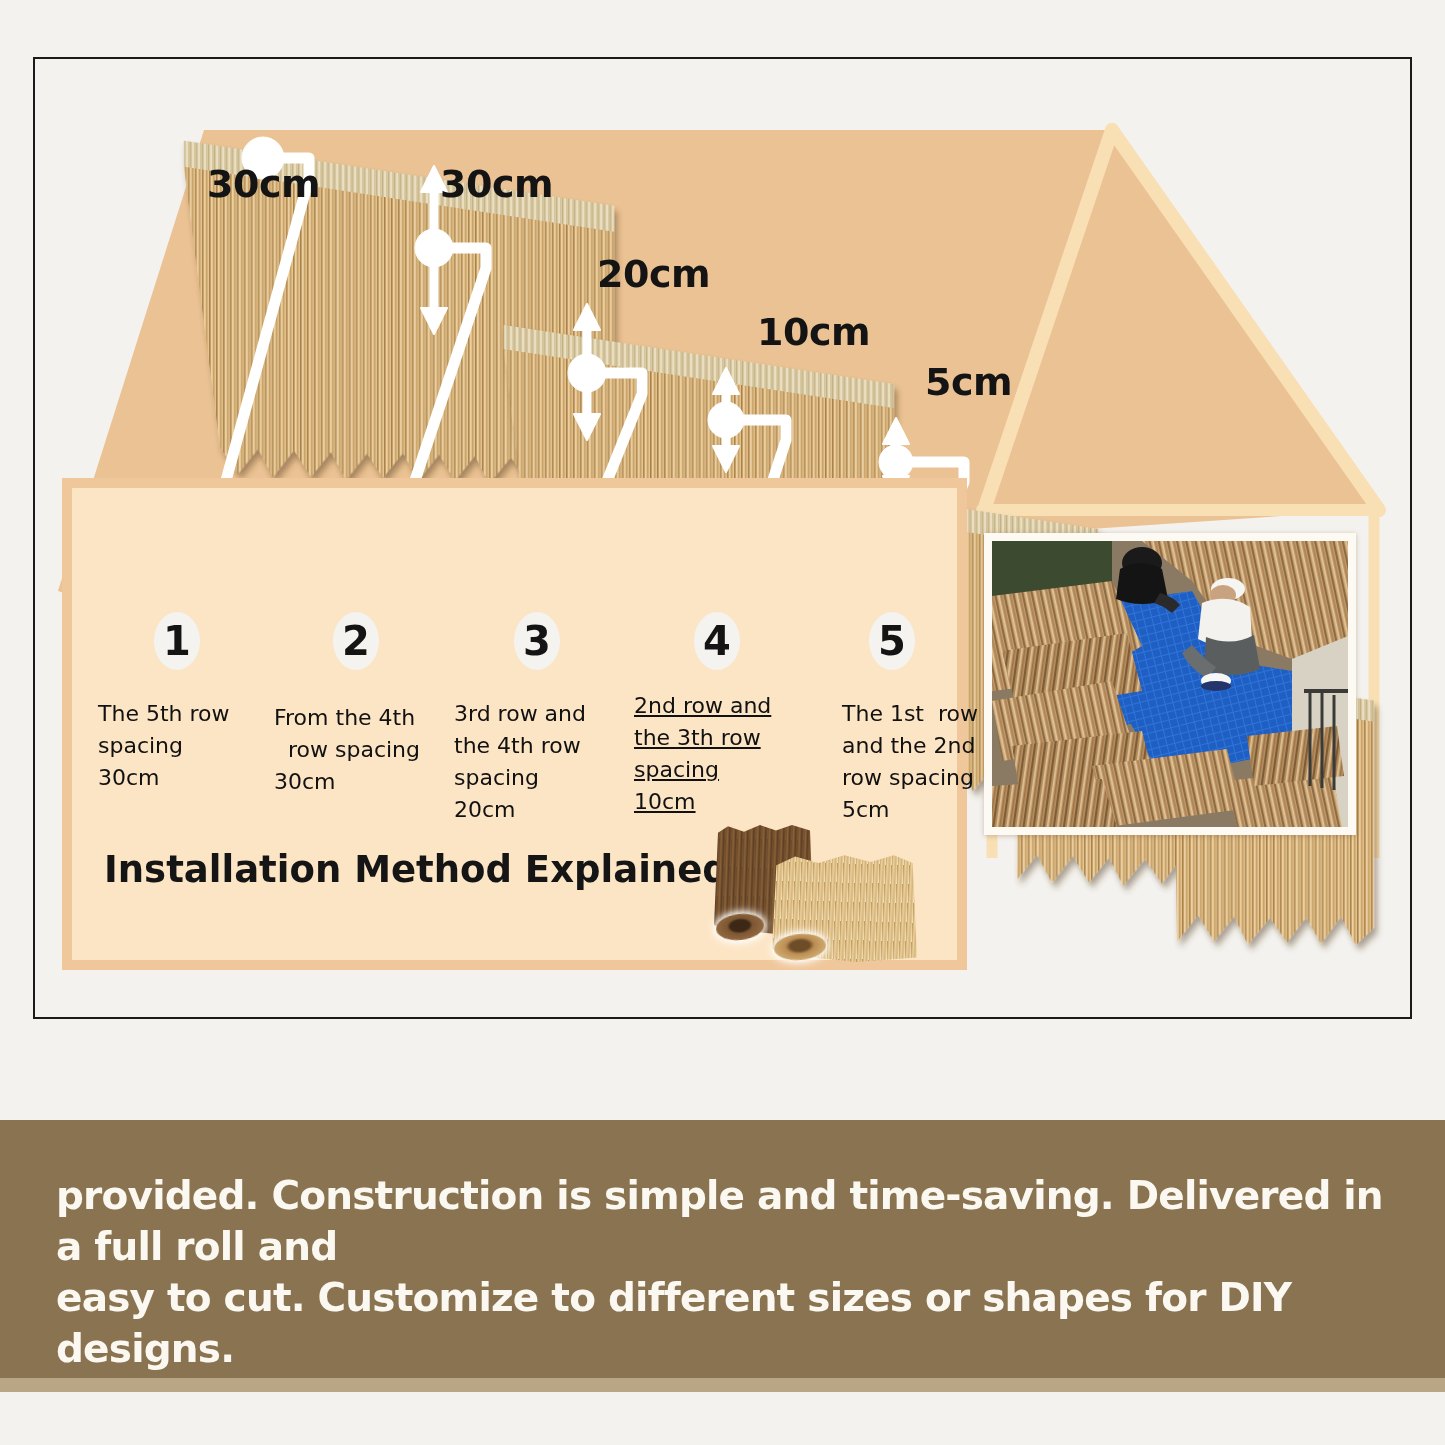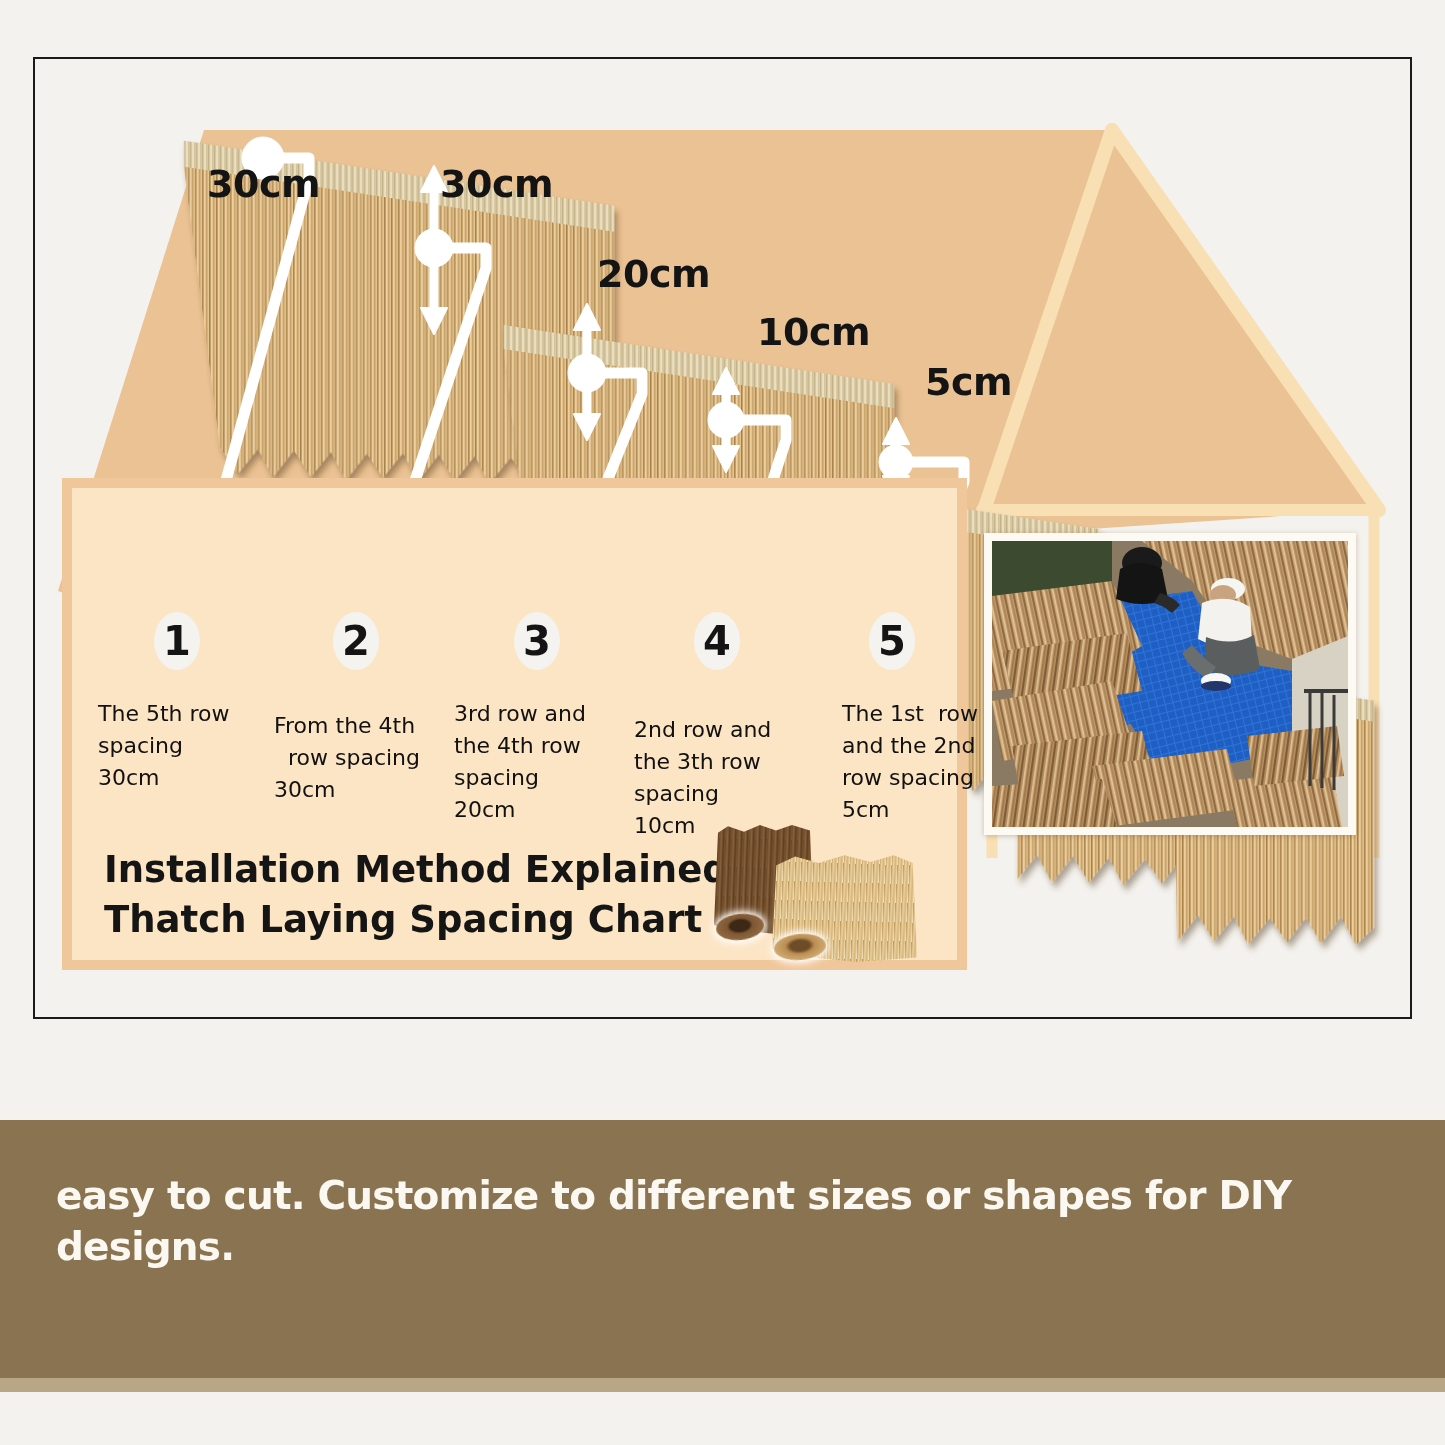--- a/index.html
+++ b/index.html
@@ -300,48 +300,47 @@
   <div class="badge" style="left:514px; top:612px;">3</div>
   <div class="badge" style="left:694px; top:612px;">4</div>
   <div class="badge" style="left:869px; top:612px;">5</div>
 
   <div class="captions">
     <div class="caption" style="left:36px; top:8px;">
       <div>The 5th row</div>
       <div>spacing</div>
       <div>30cm</div>
     </div>
-    <div class="caption" style="left:212px; top:20px;">
+    <div class="caption" style="left:212px; top:12px;">
       <div>From the 4th</div>
       <div style="white-space:pre;">  row spacing</div>
       <div>30cm</div>
     </div>
     <div class="caption" style="left:392px; top:8px;">
       <div>3rd row and</div>
       <div>the 4th row</div>
       <div>spacing</div>
       <div>20cm</div>
     </div>
-    <div class="caption" style="left:572px; top:24px;">
+    <div class="caption" style="left:572px; top:0;text-decoration:underline;">
       <div>2nd row and</div>
       <div>the 3th row</div>
       <div>spacing</div>
       <div>10cm</div>
     </div>
     <div class="caption" style="left:780px; top:8px;">
       <div style="white-space:pre;">The 1st  row</div>
       <div>and the 2nd</div>
       <div>row spacing</div>
       <div>5cm</div>
     </div>
   </div>
 
   <div class="title">
     <div>Installation Method Explained :</div>
-    <div>Thatch Laying Spacing Chart</div>
   </div>
 
   <div class="rolls">
     <div class="roll roll-dark"></div>
     <div class="roll roll-dark-end"></div>
     <div class="roll roll-light"></div>
     <div class="roll roll-light-end"></div>
   </div>
 
   <div class="photo-wrap">
@@ -403,16 +402,17 @@
 
         <path d="M318 150 v 95 M330 152 v 95 M342 154 v 95" stroke="#3a3a38" stroke-width="3" fill="none"></path>
         <path d="M312 150 h 44" stroke="#3a3a38" stroke-width="4" fill="none"></path>
       </svg>
     </div>
   </div>
 
   <div class="banner"></div>
   <div class="banner-strip"></div>
   <div class="banner-text">
+    <div>provided. Construction is simple and time-saving. Delivered in a full roll and</div>
     <div>easy to cut. Customize to different sizes or shapes for DIY designs.</div>
   </div>
 
 </div>
 
 </body></html>

